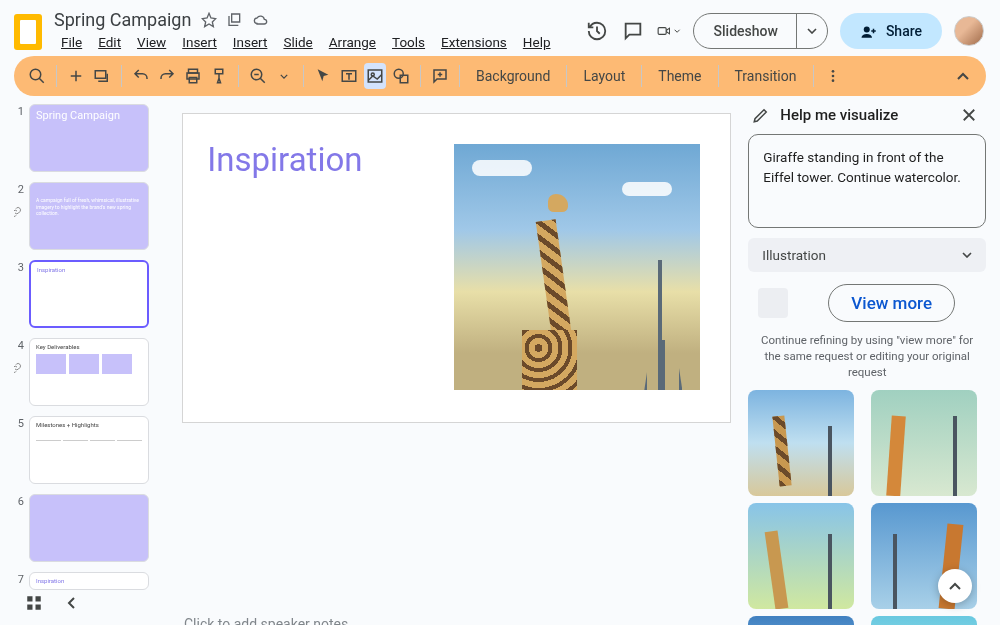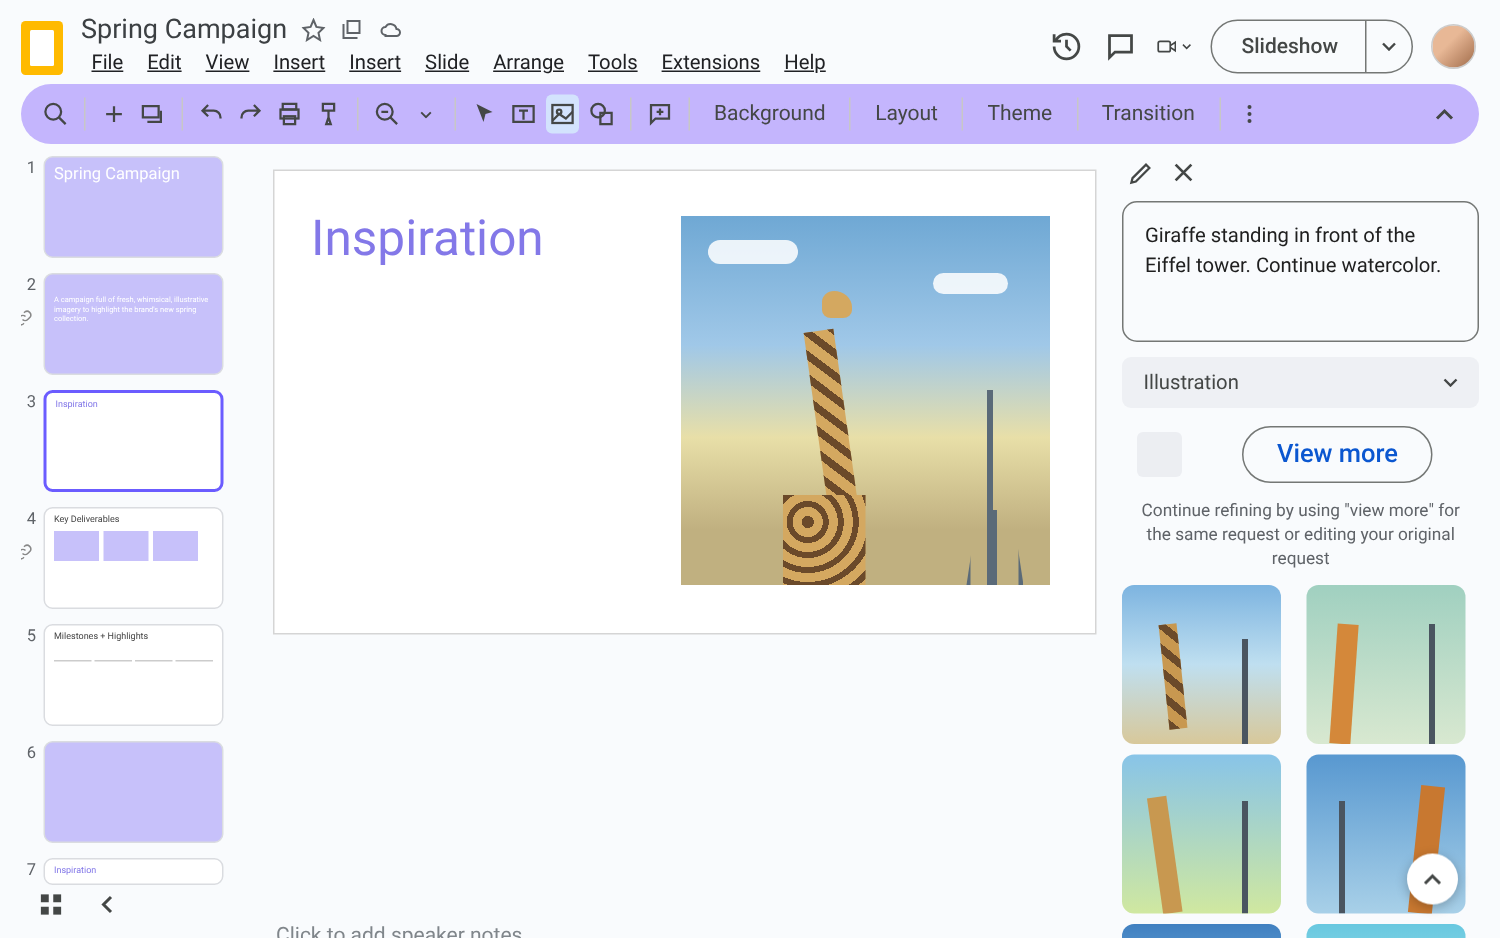--- a/index.html
+++ b/index.html
@@ -19,21 +19,21 @@
 .hdr-ico { width:24px; height:24px; color:#444746; display:flex; align-items:center; justify-content:center; }
 .meet-btn { display:flex; align-items:center; gap:4px; }
 .slideshow-btn { display:flex; align-items:center; border:1px solid #747775; border-radius:20px; height:36px; }
 .slideshow-main { padding:0 18px 0 20px; font-size:14px; color:#444746; font-weight:500; border-right:1px solid #747775; height:100%; display:flex; align-items:center; }
 .slideshow-drop { padding:0 10px; height:100%; display:flex; align-items:center; }
 .share-btn { display:flex; align-items:center; gap:8px; background:#c2e7ff; border-radius:20px; padding:0 20px; height:36px; font-size:14px; font-weight:500; color:#001d35; }
 .avatar { width:30px; height:30px; border-radius:50%; background:linear-gradient(135deg,#e8b896 40%,#a06b4a); border:1px solid #ccc; }
 
 
 .toolbar-wrap { padding:0 14px 8px 14px; }
-.toolbar { height:40px; background:#c4b5fd; border-radius:24px; display:flex; align-items:center; padding:0 12px; gap:4px; color:#444746; font-size:14px;text-align:right; }
+.toolbar { height:40px; background:#fdba74; border-radius:24px; display:flex; align-items:center; padding:0 12px; gap:4px; color:#444746; font-size:14px;text-align:right; }
 .tb-ico { width:22px; height:26px; display:flex; align-items:center; justify-content:center; border-radius:4px; }
 .tb-sep { width:1px; height:22px; background:#c7c7c7; margin:0 4px; }
 .tb-text { padding:0 8px; font-size:14px; color:#444746; }
 .collapse { margin-left:auto; }
 
 
 .body { display:flex; height:calc(625px - 56px - 48px); padding-left:14px; }
 .filmstrip { width:154px; overflow-y:auto; padding-right:4px; position:relative; }
 .slide-item { display:flex; gap:5px; margin-bottom:10px; }
 .slide-num { width:10px; font-size:11px; color:#5f6368; text-align:right; padding-top:1px; position:relative; }
@@ -151,20 +151,28 @@
         </svg>
       </div>
     <div class="slideshow-btn">
       <span class="slideshow-main">Slideshow</span>
       <span class="slideshow-drop">
           <svg width="10" height="6" viewBox="0 0 10 6">
             <path d="M1 1l4 4 4-4" stroke="#444746" stroke-width="1.6" fill="none"></path>
           </svg>
         </span>
     </div>
+    <div class="share-btn">
+      <svg width="18" height="14" viewBox="0 0 24 18" fill="#001d35">
+          <circle cx="9" cy="7" r="4"></circle>
+          <path d="M2 18c0-3 3-5 7-5s7 2 7 5z"></path>
+          <path d="M18 6v6M15 9h6" stroke="#001d35" stroke-width="2"></path>
+        </svg>
+      <span>Share</span>
+    </div>
     <div class="avatar"></div>
   </div>
 </div>
 
 <div class="toolbar-wrap">
 <div class="toolbar">
   <div class="tb-ico">
         <svg width="18" height="18" viewBox="0 0 24 24" fill="none" stroke="#444746" stroke-width="2">
           <circle cx="10" cy="10" r="7"></circle>
           <path d="M21 21l-6-6"></path>
@@ -364,20 +372,21 @@
       </div>
     </div>
 
   </div>
 
   <div class="ai-panel">
     <div class="ai-head">
       <svg width="18" height="18" viewBox="0 0 24 24" fill="none" stroke="#444746" stroke-width="2">
           <path d="M3 21l4-1 12-12-3-3L4 17z"></path>
         </svg>
+      <span class="ai-head-title">Help me visualize</span>
       <div class="ai-close">
           <svg width="18" height="18" viewBox="0 0 24 24" stroke="#444746" stroke-width="2.4">
             <path d="M5 5l14 14M19 5L5 19"></path>
           </svg>
         </div>
     </div>
     <div class="ai-prompt">Giraffe standing in front of the Eiffel tower. Continue watercolor.</div>
     <div class="ai-style">
       <span>Illustration</span>
       <span class="ai-style-drop">

